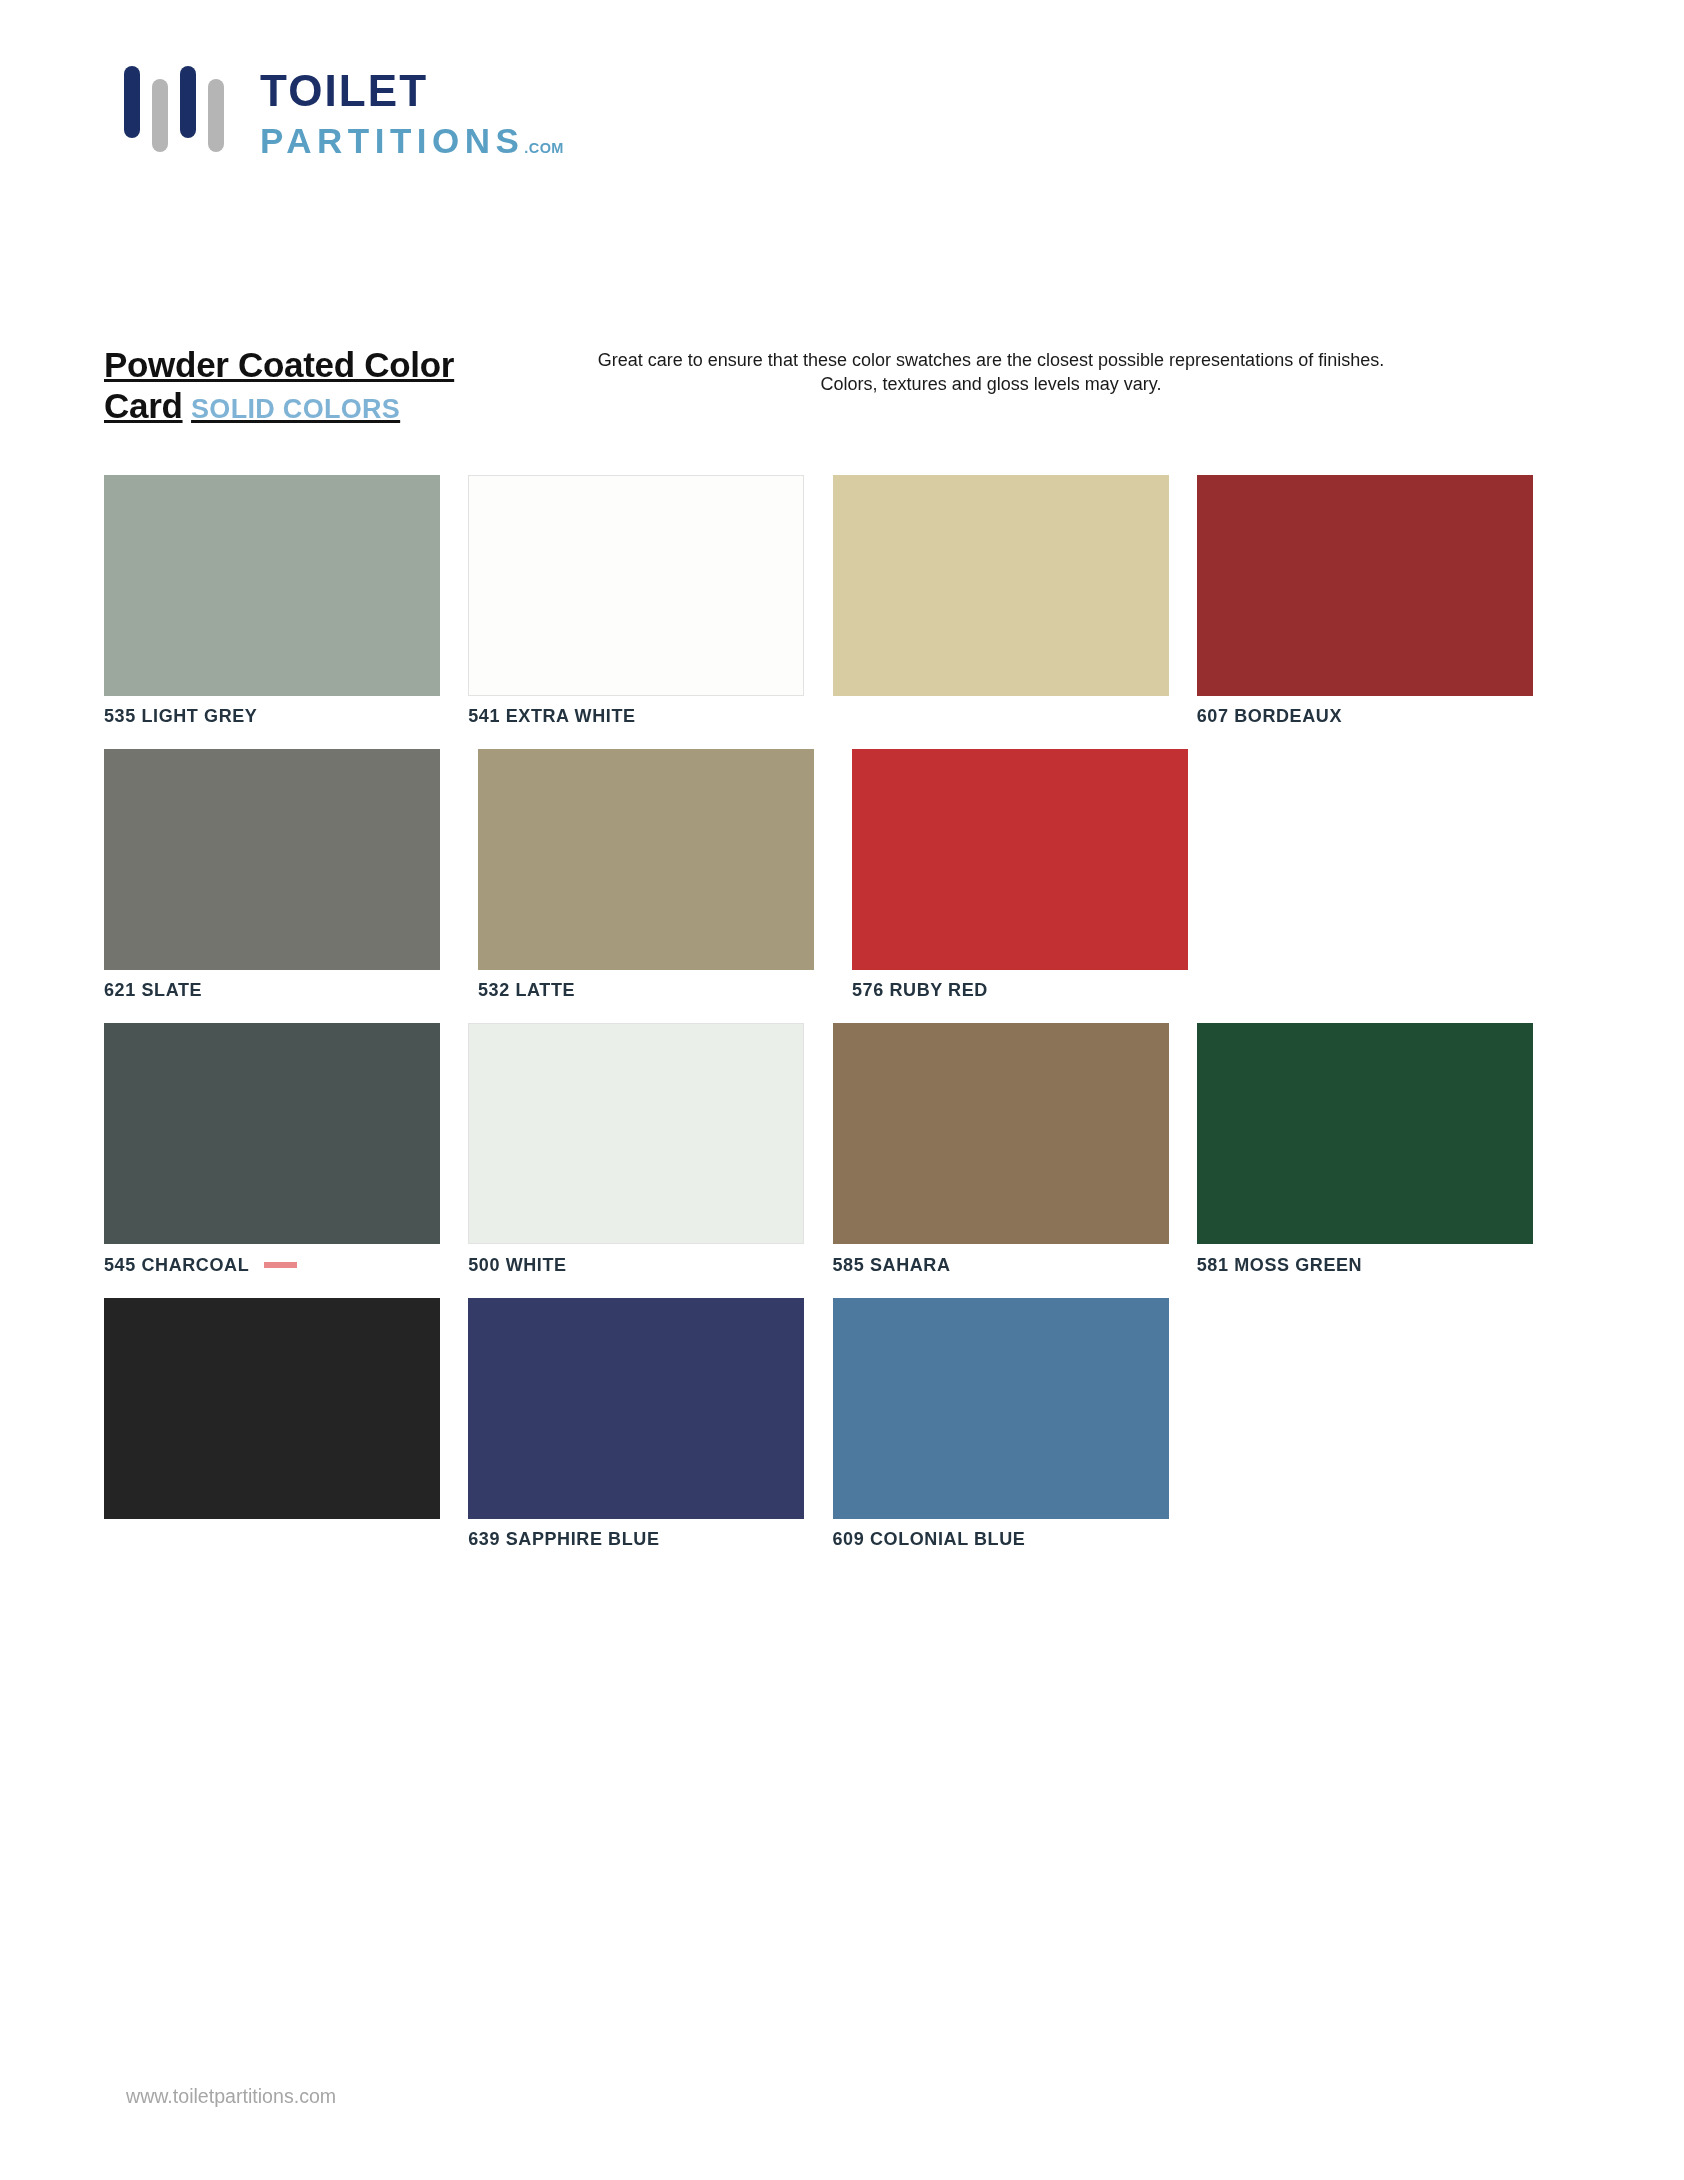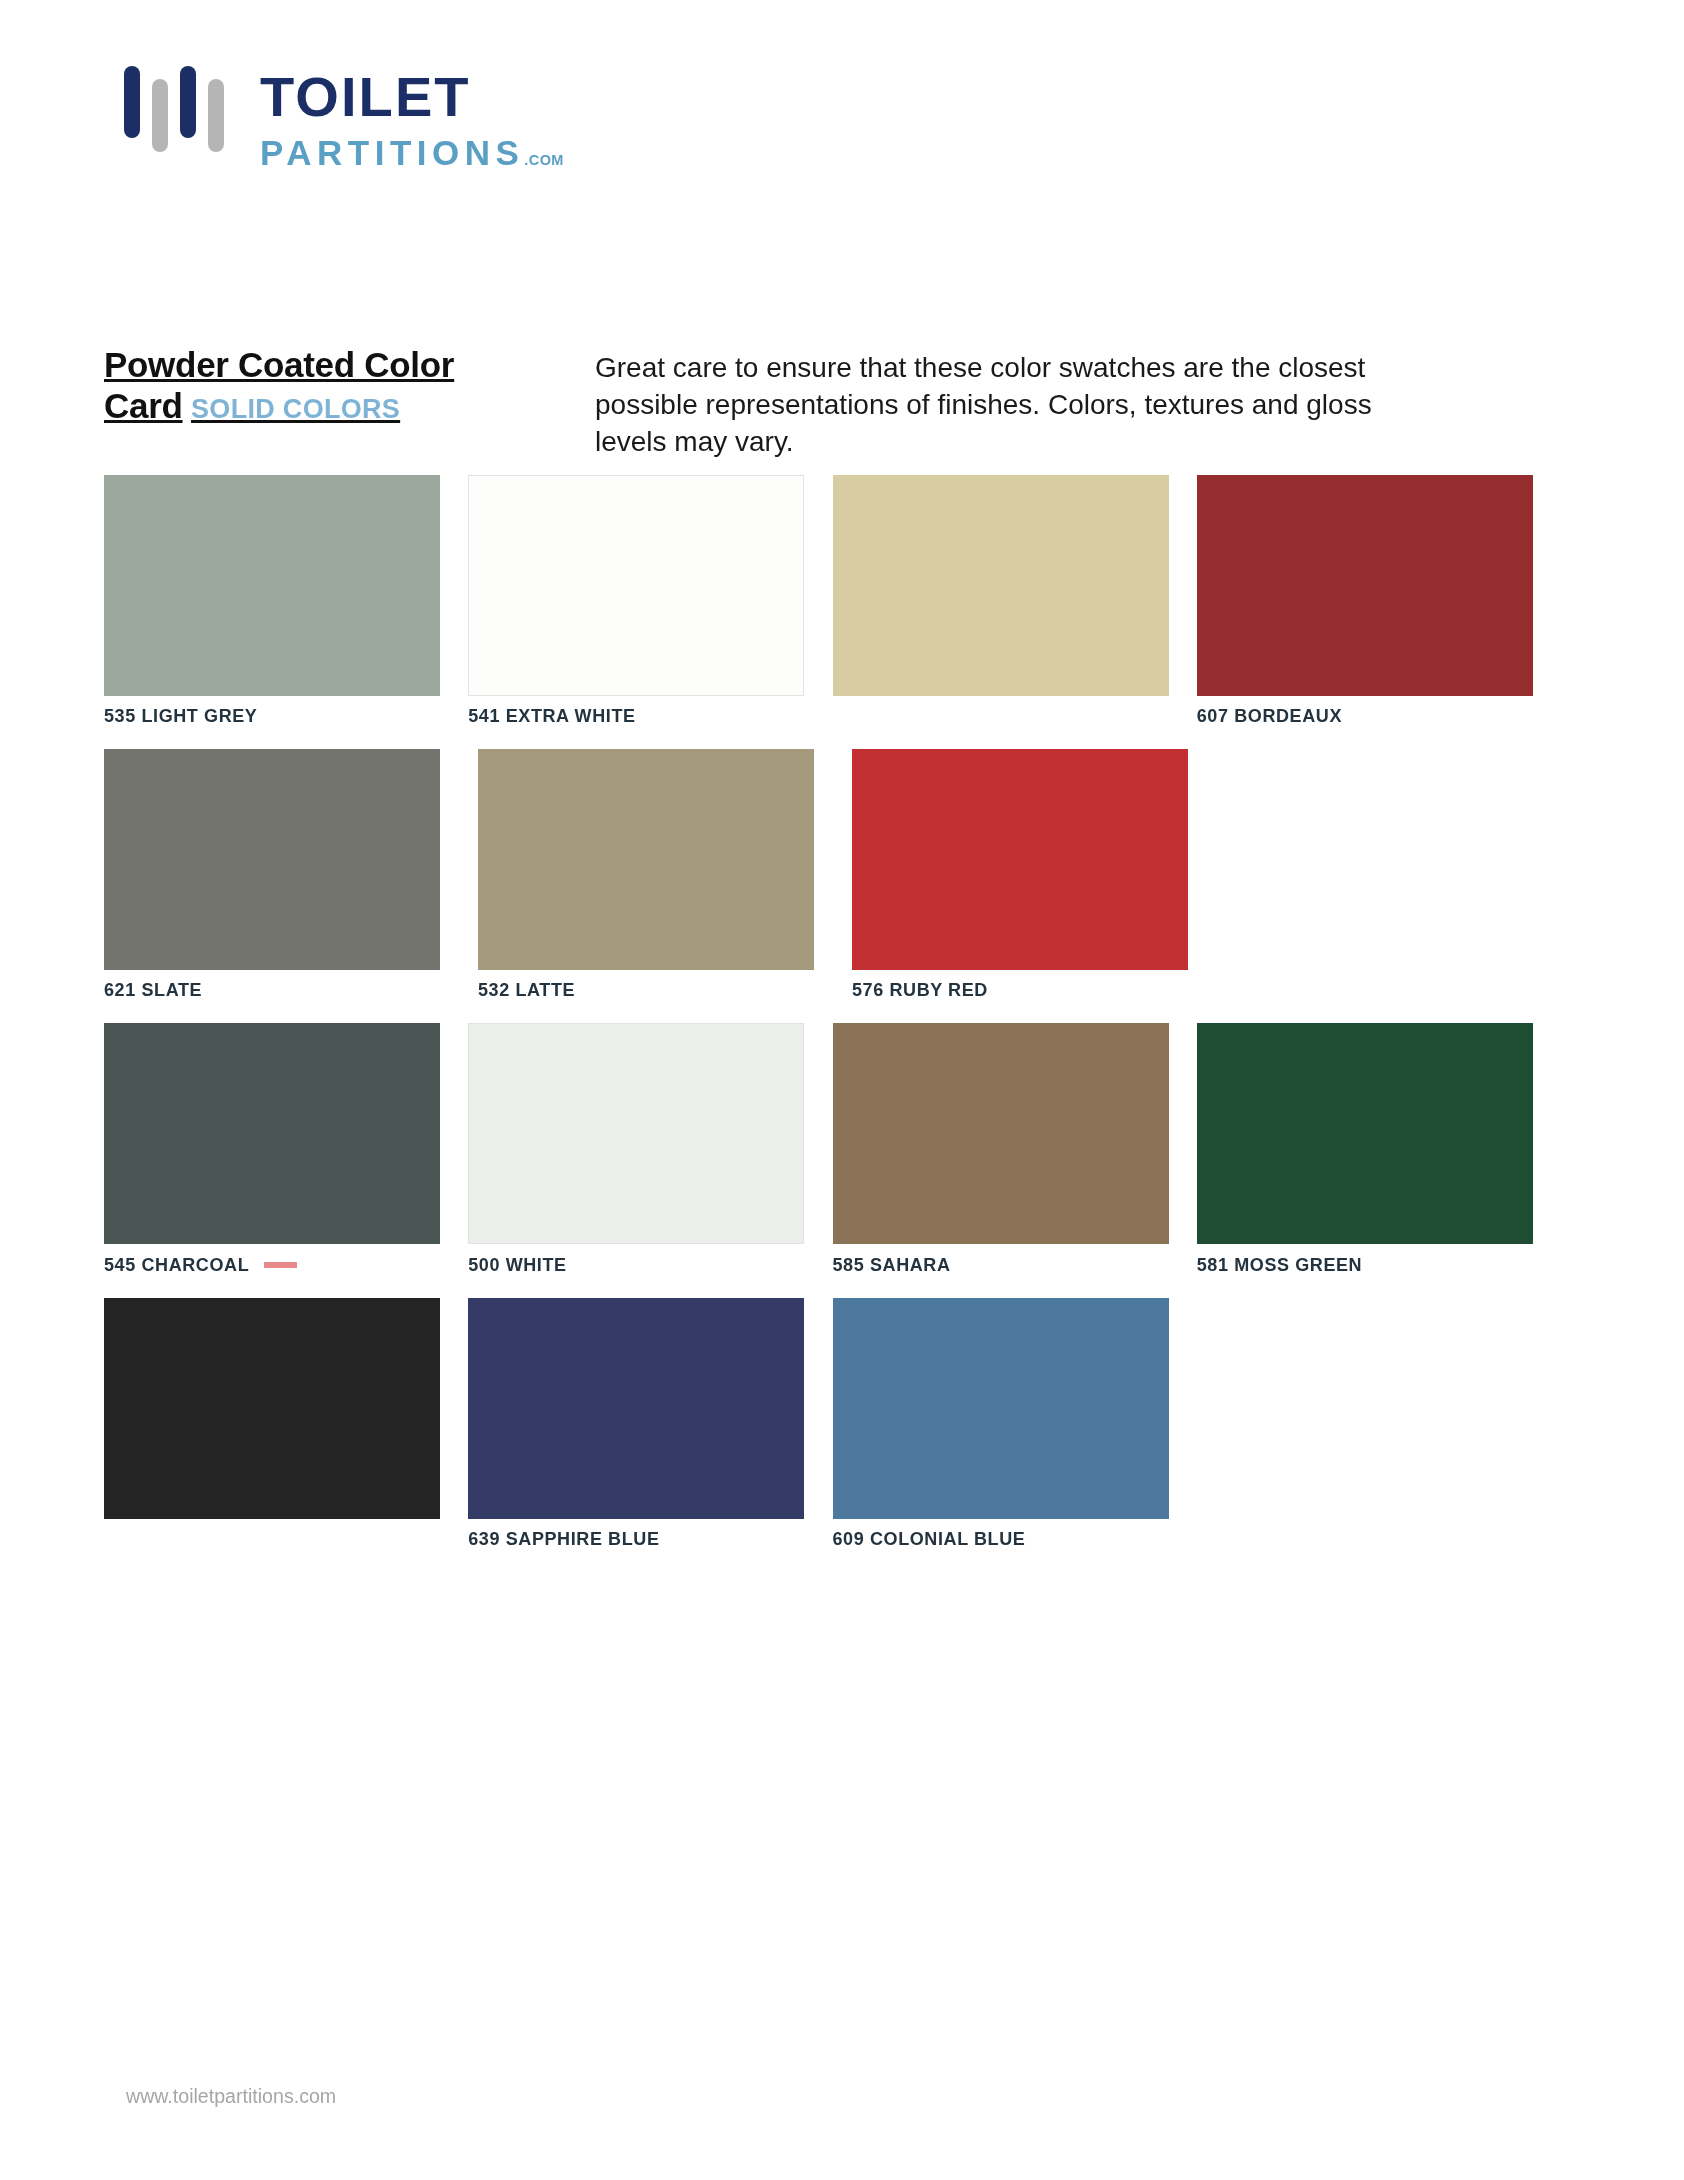--- a/index.html
+++ b/index.html
@@ -34,21 +34,21 @@
     width: 16px;
     border-radius: 8.5px;
   }
   .bar-1 { left: 0px;  top: 0px;  height: 72px; background: #1b2f66; }
   .bar-2 { left: 28px; top: 12.8px; height: 73px; background: #b5b5b5; }
   .bar-3 { left: 56px; top: 0px;  height: 72px; background: #1b2f66; }
   .bar-4 { left: 84px; top: 12.8px; height: 73px; background: #b5b5b5; }
 
   .logo-text { padding-top: 3.4px; }
   .logo-top {
-    font-size: 56px;
+    font-size: 44px;
     font-weight: bold;
     color: #1b2f66;
     letter-spacing: 2.1px;
     line-height: 1;
     font-family: "Liberation Sans", sans-serif;
   }
   .logo-bottom {
     margin-top: 9.4px;
     line-height: 1;
     white-space: nowrap;
@@ -88,23 +88,24 @@
     color: #7fb3d5;
     letter-spacing: 0.3px;
     margin-left: 8.5px;
   }
 
   .intro {
     position: absolute;
     left: 595px;
     top: 349px;
     width: 792px;
-    font-size: 28px;
+    font-size: 18px;
     line-height: 1.33;
     color: #1a1a1a;
+    text-align: center;
   }
 
   
   .grid {
     position: absolute;
     left: 104px;
     top: 475px;
     width: 1457px;
   }
   .row {

